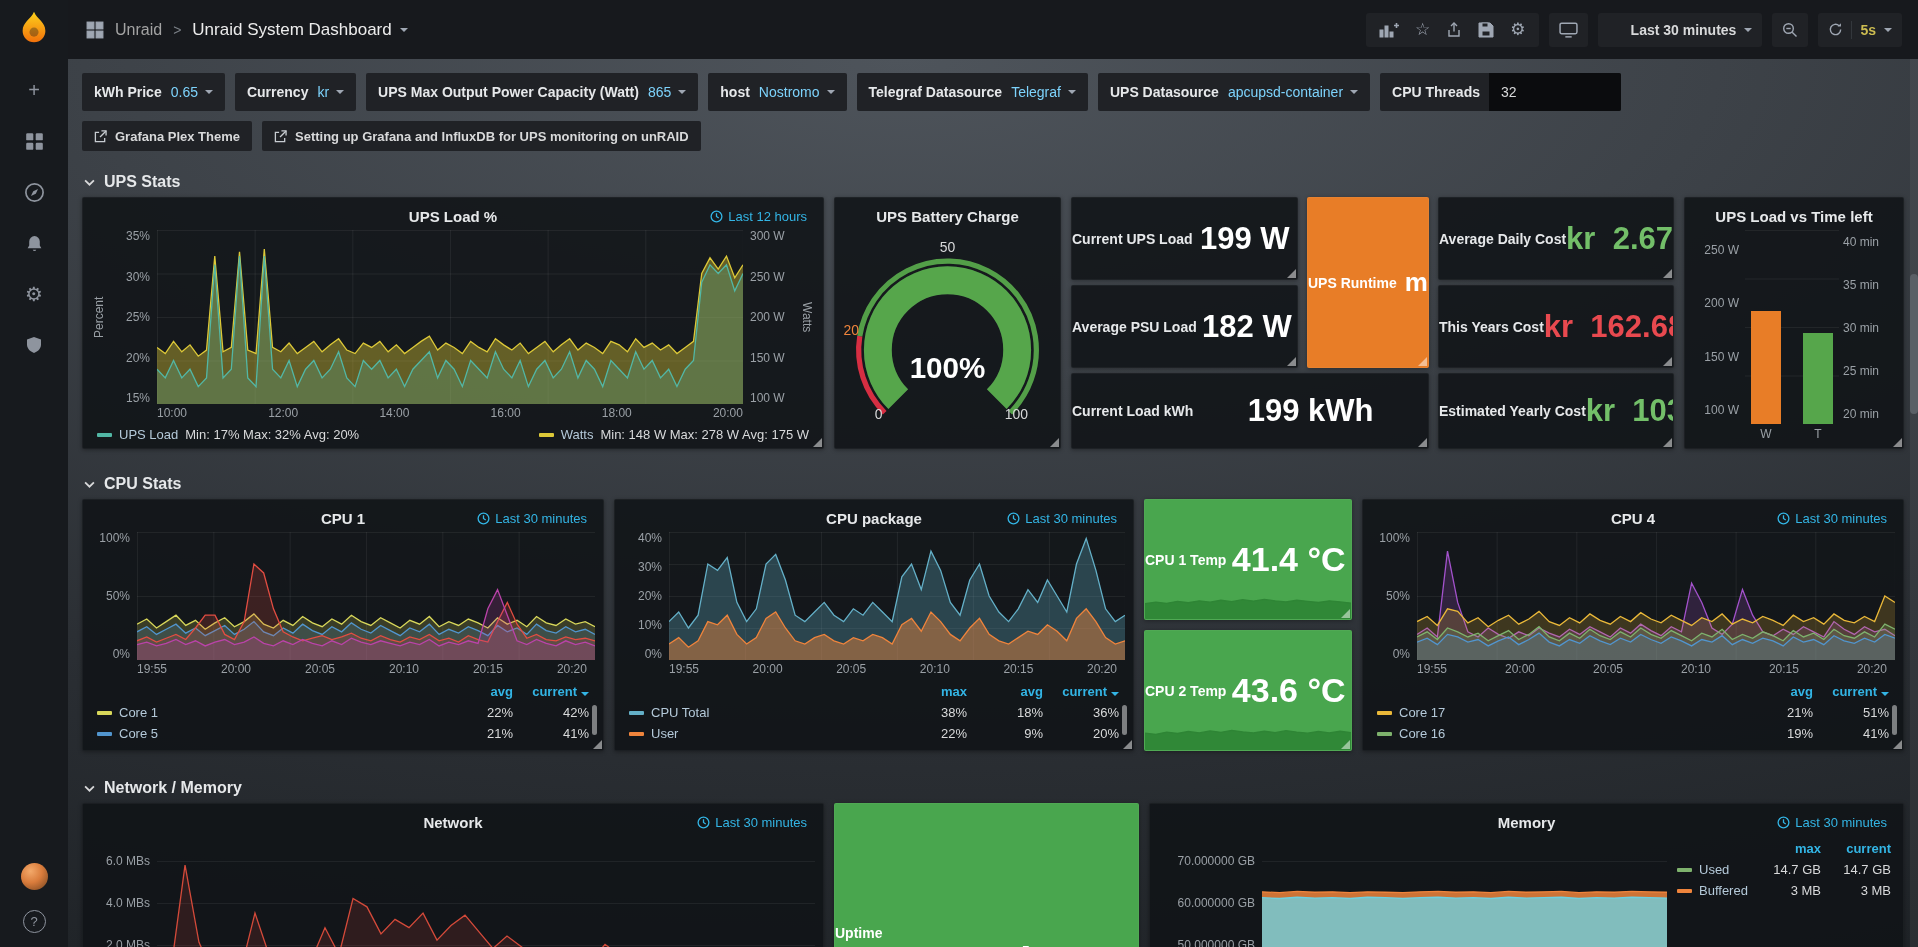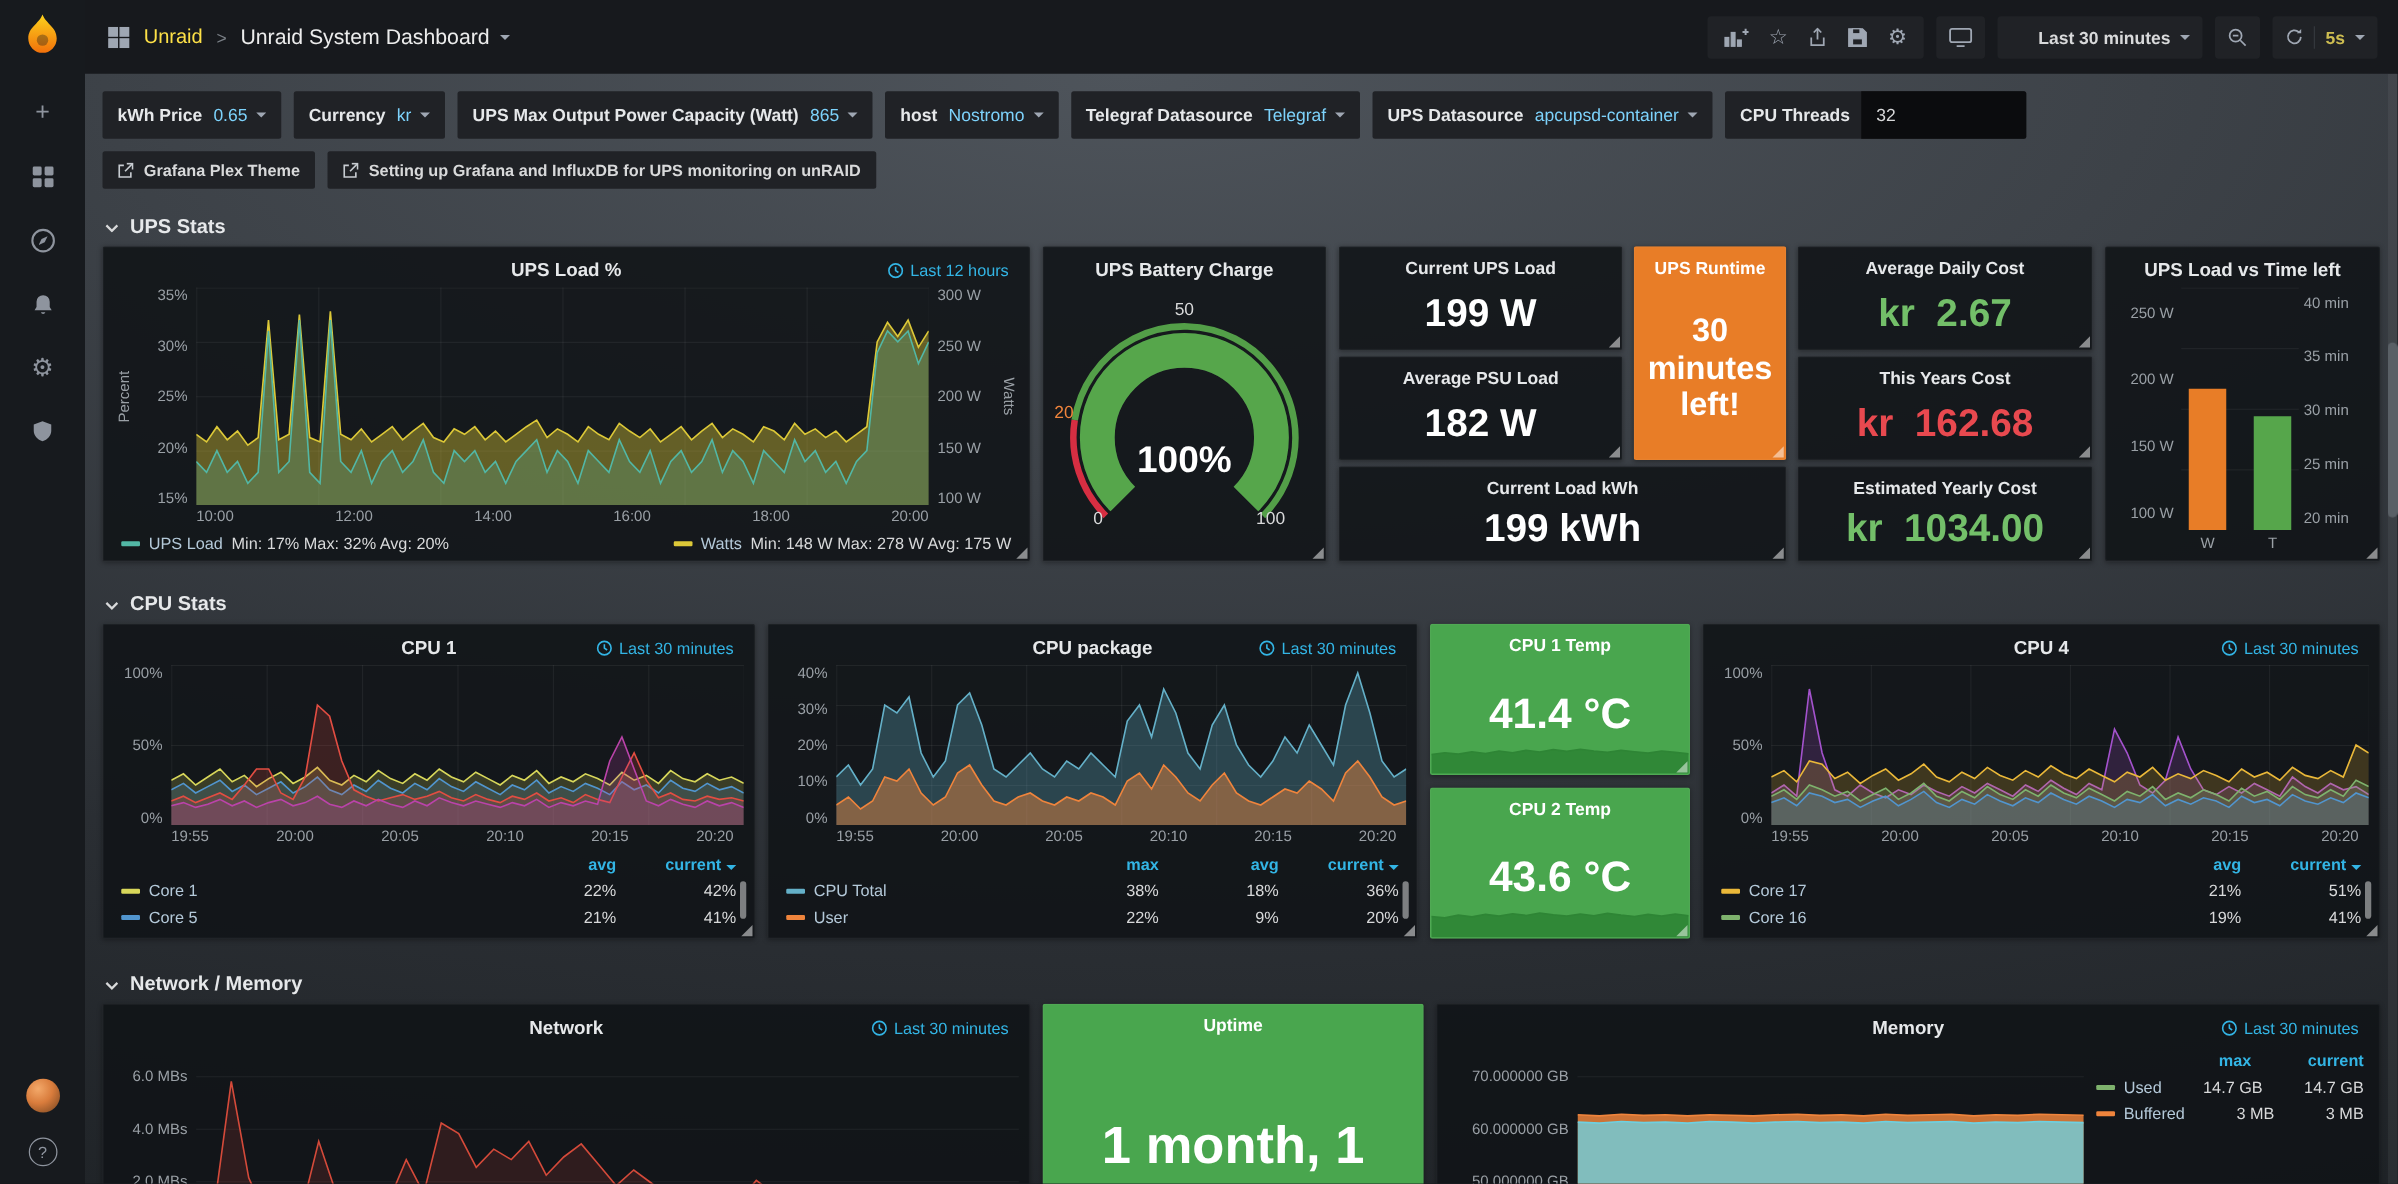--- a/index.html
+++ b/index.html
@@ -14,21 +14,21 @@
   .side-icon { width:22px; height:22px; display:flex; align-items:center; justify-content:center; cursor:pointer; font-size:20px; color:#8e949e; }
   .side-icon svg { fill:#8e949e; }
   .sidebar-bottom { margin-top:auto; display:flex; flex-direction:column; gap:20px; align-items:center; }
   .avatar { width:27px; height:27px; border-radius:50%; background:radial-gradient(circle at 35% 30%, #f3a96a 0%, #d97c3c 45%, #70421f 100%); cursor:pointer; }
   .help-circle { width:23px; height:23px; border:1.5px solid #8e949e; border-radius:50%; display:flex; align-items:center; justify-content:center; font-size:13px; color:#8e949e; cursor:pointer; }
 
   
   .main { flex:1; display:flex; flex-direction:column; min-width:0; }
   .navbar { height:59px; flex-shrink:0; display:flex; align-items:center; justify-content:space-between; padding:0 16px 0 18px; background:#17191d; }
   .breadcrumb { display:flex; align-items:center; gap:11px; }
-  .crumb-app { color:#fde047; font-size:16px; cursor:pointer; }
+  .crumb-app { color:#a3a3a3; font-size:16px; cursor:pointer; }
   .crumb-sep { color:#7b8087; font-size:14px; }
   .crumb-title { color:#ececec; font-size:17px; display:flex; gap:8px; align-items:center; cursor:pointer; }
   .nav-actions { display:flex; align-items:center; gap:10px; }
   .pill { height:34px; background:#202226; border-radius:3px; display:flex; align-items:center; padding:0 10px; gap:8px; color:#9fa7b3; cursor:pointer; font-size:14px; }
   .icon-group { gap:16px; padding:0 13px; }
   .nbtn { display:flex; align-items:center; justify-content:center; cursor:pointer; color:#9fa7b3; font-size:17px; }
   .nbtn svg { stroke:#9fa7b3; }
   .time-label { color:#d8d9da; font-weight:600; }
   .refresh-interval { color:#cdbd51; font-weight:600; }
   .vdiv { width:1px; height:18px; background:#33373c; }
@@ -73,27 +73,27 @@
   .plot > svg { position:absolute; inset:0; width:100%; height:100%; }
   .xticks { display:flex; justify-content:space-between; font-size:12px; color:#9aa0a6; padding-top:3px; height:18px; flex-shrink:0; }
   .legend-row { display:flex; justify-content:space-between; font-size:13px; padding:5px 6px 0; flex-shrink:0; }
   .leg-item { display:flex; align-items:center; gap:7px; }
   .dash { width:15px; height:4px; border-radius:1px; display:inline-block; flex-shrink:0; }
   .leg-name { color:#b4c9d9; cursor:pointer; }
   .leg-stats { color:#d8d9da; }
 
   .legend-table { margin-top:3px; font-size:13px; position:relative; padding:0 6px; flex-shrink:0; }
   .legend-table::after { content:""; position:absolute; right:-2px; top:24px; width:5px; height:30px; background:rgba(255,255,255,0.45); border-radius:3px; }
-  .lt-row, .lt-head { display:flex; align-items:center; height:21px;gap:20px; }
+  .lt-row, .lt-head { display:flex; align-items:center; height:21px; }
   .lt-name { flex:1; display:flex; align-items:center; gap:7px; color:#b4c9d9; cursor:pointer; }
   .lt-col { width:76px; text-align:right; color:#d8d9da; }
   .lt-head .lt-col { color:#33b5e5; font-weight:700; cursor:pointer; }
   .sort-caret { display:inline-block; width:0; height:0; border-left:4px solid transparent; border-right:4px solid transparent; border-top:4px solid #33b5e5; margin-left:4px; }
 
-  .stat-panel { display:flex; flex-direction:column; align-items:center; padding:4px 0; overflow:hidden; }
+  .stat-panel { display:flex; flex-direction:row; align-items:center; padding:4px 0; overflow:hidden; }
   .stat-title { font-size:14px; font-weight:600; color:#e6e8ea; height:24px; display:flex; align-items:center; flex-shrink:0; white-space:nowrap; }
   .stat-value { flex:1; display:flex; align-items:center; justify-content:center; font-size:31px; font-weight:700; color:#fff; white-space:pre; }
   .stat-panel.colored .stat-title { color:#fff; }
   .runtime .stat-value { font-size:26px; white-space:normal; text-align:center; line-height:1.15; padding:0 8px; }
   .temp .stat-value { font-size:34px; }
   .spark { position:absolute; left:0; right:0; bottom:0; height:28px; width:100%; }
   .uptime .stat-value { flex:0 0 auto; margin-top:60px; font-size:42px; }
 
   .gauge-wrap { flex:1; display:flex; align-items:center; justify-content:center; }
   .gauge { width:218px; height:200px; }

